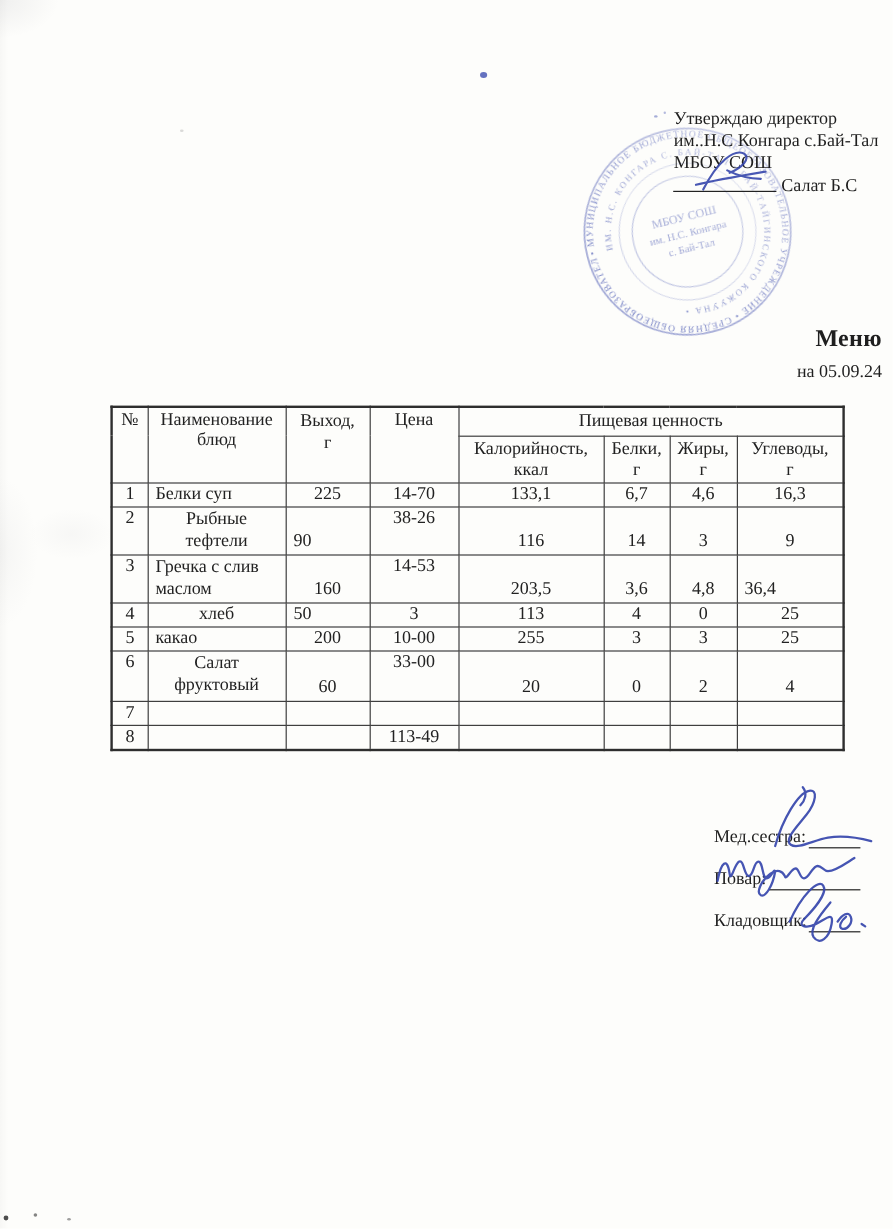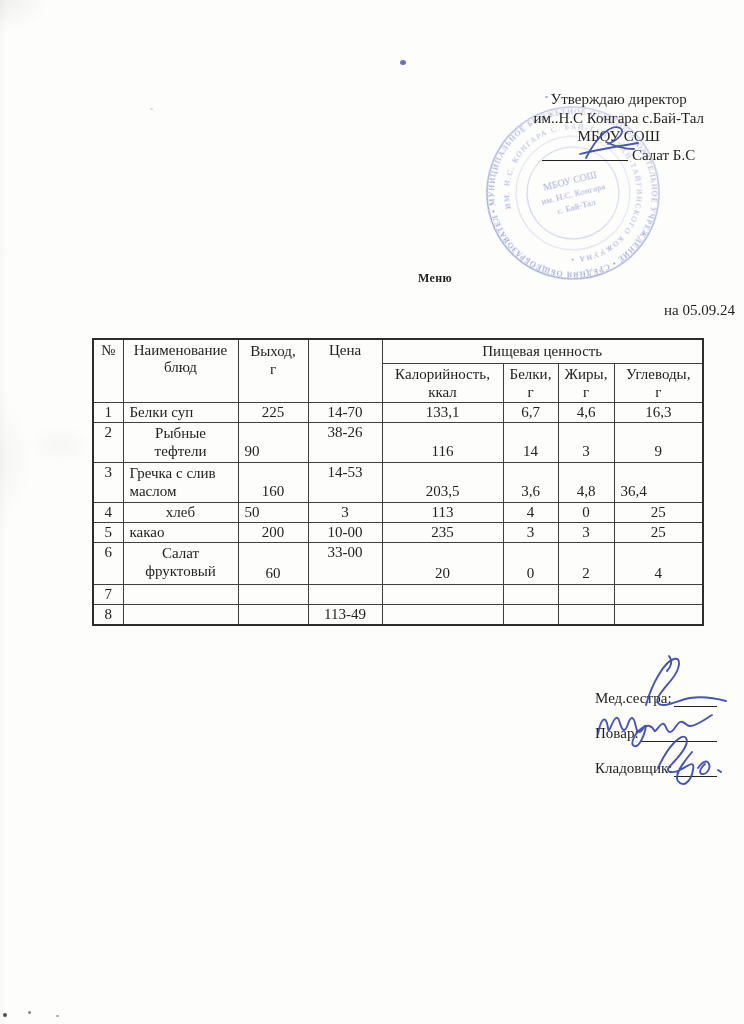--- a/index.html
+++ b/index.html
@@ -14,28 +14,28 @@
     content:"";position:absolute;inset:0;pointer-events:none;
     background:
       radial-gradient(70px 45px at 0px 0px, rgba(120,120,130,.10), transparent 70%),
       radial-gradient(45px 90px at 0px 460px, rgba(140,140,150,.07), transparent 70%),
       radial-gradient(50px 30px at 60px 445px, rgba(150,150,160,.06), transparent 70%),
       linear-gradient(90deg, rgba(0,0,0,.025), transparent 7px);
   }
 
   
   .approval{
-    position:absolute;top:90px;right:40px;text-align:center;
+    position:absolute;top:90px;right:12px;text-align:left;
     font-size:15px;line-height:18.5px;white-space:nowrap;
   }
   .uline{display:inline-block;border-bottom:1.3px solid #222;transform:translateY(1px);}
 
   
-  .doc-title{position:absolute;left:135px;top:271px;width:600px;text-align:center;
-    font-size:12px;font-weight:bold;letter-spacing:.3px;}
+  .doc-title{position:absolute;left:135px;top:271px;width:600px;text-align:right;
+    font-size:20px;font-weight:bold;letter-spacing:.3px;}
   .doc-date{position:absolute;left:135px;top:302px;width:600px;text-align:right;font-size:15px;}
 
   
   table.menu{
     position:absolute;left:92px;top:338px;width:610px;
     border-collapse:collapse;table-layout:fixed;
     font-size:15px;color:#222;
     border:2px solid #2e2e2e;
   }
   table.menu td, table.menu th{
@@ -191,21 +191,21 @@
       <td>4</td>
       <td>0</td>
       <td>25</td>
     </tr>
 
     <tr style="height:19px">
       <td class="c-num">5</td>
       <td class="tl">какао</td>
       <td>200</td>
       <td>10-00</td>
-      <td>235</td>
+      <td>255</td>
       <td>3</td>
       <td>3</td>
       <td>25</td>
     </tr>
 
     <tr style="height:42px">
       <td class="c-num">6</td>
       <td class="pre vt">Салат
 фруктовый</td>
       <td class="vb">60</td>

